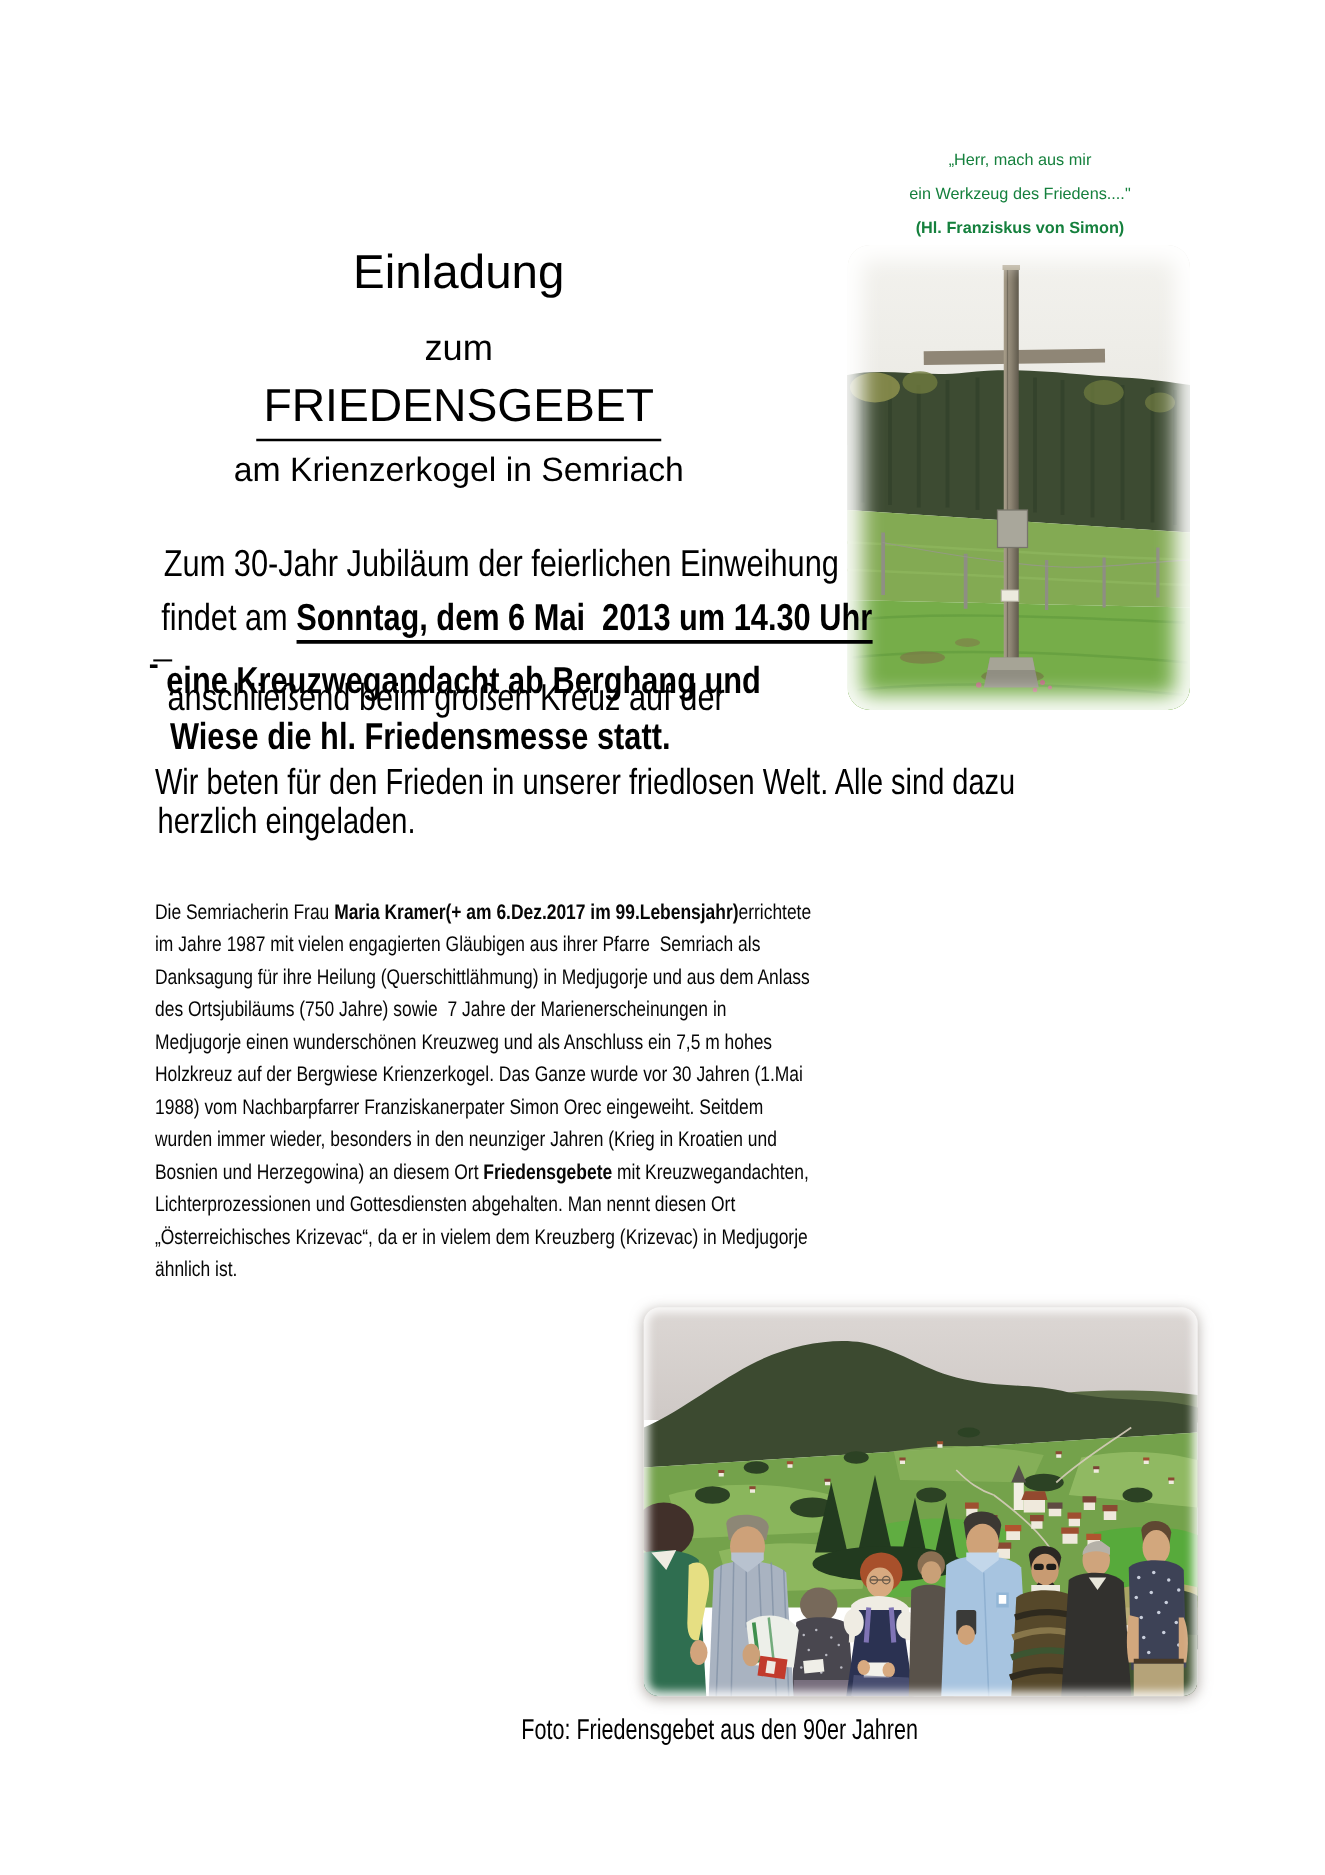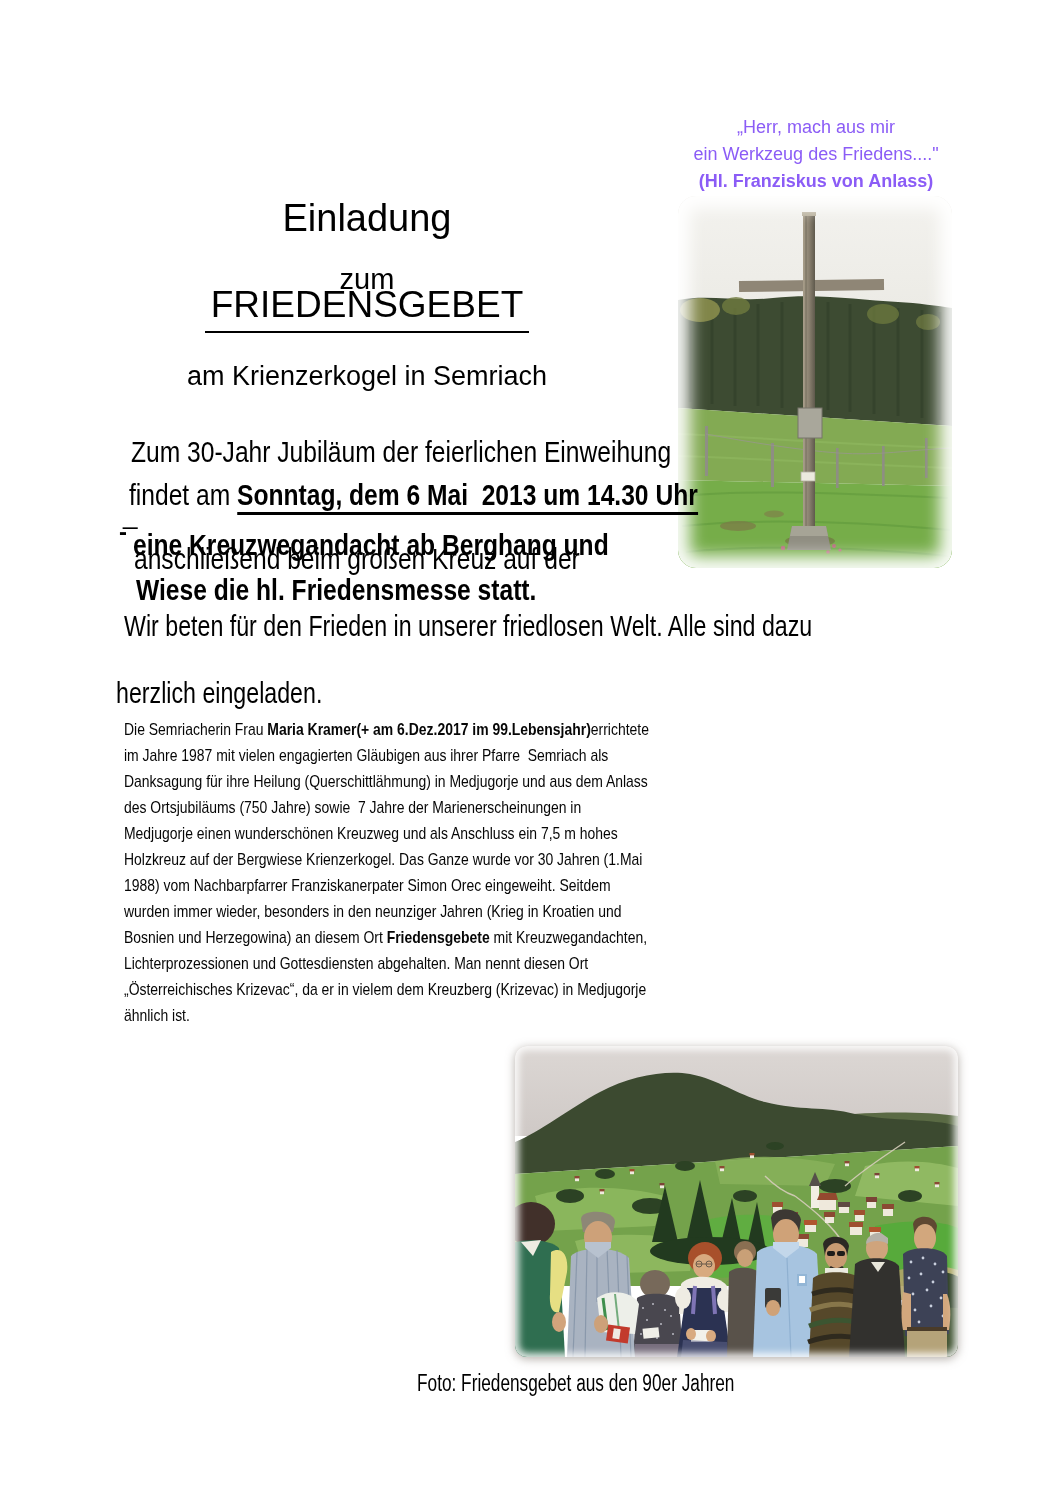--- a/index.html
+++ b/index.html
@@ -7,28 +7,28 @@
     width:1060px;height:1500px;position:relative;background:#ffffff;
     font-family:"Liberation Sans", sans-serif;color:#000;overflow:hidden;
   }
   .abs{position:absolute;}
   .line{white-space:pre;}
   .cx{transform-origin:0 50%;display:block;}
   .b{font-weight:bold;}
   .u{border-bottom:3px solid #000;padding-bottom:1px;}
 
   
-  .quote{left:660px;top:114px;width:312px;text-align:center;font-size:18px;line-height:27px;color:#8b5cf6;z-index:3;}
+  .quote{left:660px;top:114px;width:312px;text-align:center;font-size:13px;line-height:27px;color:#15803d;z-index:3;}
   .quote .attr{font-weight:bold;}
 
   
   .titlecol{left:120px;top:0;width:494px;text-align:center;z-index:3;}
   .t-main{position:absolute;left:0;top:197px;width:100%;font-size:38px;}
   .t-zum{position:absolute;left:0;top:263px;width:100%;font-size:29px;font-weight:normal;}
-  .t-event{position:absolute;left:0;top:284px;width:100%;font-size:37px;}
+  .t-event{position:absolute;left:0;top:304px;width:100%;font-size:37px;}
   .t-event span{display:inline-block;border-bottom:2.5px solid #000;padding:0 6px 5px 6px;}
   .t-loc{position:absolute;left:0;top:361px;width:100%;font-size:27px;}
 
   
   .inv{font-size:30px;z-index:3;}
   .inv .cx{transform:scaleX(0.82);}
   .appeal{font-size:29px;z-index:3;}
   .appeal .cx{transform:scaleX(0.80);}
 
   .stray{z-index:3;color:#000;font-weight:bold;}
@@ -50,21 +50,21 @@
     box-shadow:0 2px 10px rgba(120,110,100,0.55);}
   .groupphoto:after{box-shadow:inset 0 0 7px 4px rgba(255,255,255,0.85);}
   svg{display:block;}
 </style>
 </head>
 <body>
 
 <div class="abs quote">
   <div class="line">„Herr, mach aus mir</div>
   <div class="line">ein Werkzeug des Friedens...."</div>
-  <div class="line attr">(Hl. Franziskus von Anlass)</div>
+  <div class="line attr">(Hl. Franziskus von Simon)</div>
 </div>
 
 <div class="abs titlecol">
   <div class="t-main line">Einladung</div>
   <div class="t-zum line">zum</div>
   <div class="t-event"><span>FRIEDENSGEBET</span></div>
   <div class="t-loc line">am Krienzerkogel in Semriach</div>
 </div>
 
 <div class="abs photo crossphoto">
@@ -152,21 +152,21 @@
 </div>
 <div class="abs inv" style="left:136px;top:573px;font-weight:bold;">
   <span class="cx line">Wiese die hl. Friedensmesse statt.</span>
 </div>
 <span class="abs stray" style="left:123px;top:500px;font-size:26px;font-weight:normal;">_</span>
 <span class="abs stray" style="left:119px;top:518px;font-size:24px;">-</span>
 
 <div class="abs appeal" style="left:124px;top:610px;">
   <span class="cx line">Wir beten für den Frieden in unserer friedlosen Welt. Alle sind dazu</span>
 </div>
-<div class="abs appeal" style="left:116px;top:641px;margin-top:36px;">
+<div class="abs appeal" style="left:126px;top:641px;">
   <span class="cx line">herzlich eingeladen.</span>
 </div>
 
 <div class="abs bodypar">
   <div class="line"><span>Die Semriacherin Frau </span><span class="b">Maria Kramer(+ am 6.Dez.2017 im 99.Lebensjahr)</span><span>errichtete</span></div>
   <div class="line"><span>im Jahre 1987 mit vielen engagierten Gläubigen aus ihrer Pfarre  Semriach als</span></div>
   <div class="line"><span>Danksagung für ihre Heilung (Querschittlähmung) in Medjugorje und aus dem Anlass</span></div>
   <div class="line"><span>des Ortsjubiläums (750 Jahre) sowie  7 Jahre der Marienerscheinungen in</span></div>
   <div class="line"><span>Medjugorje einen wunderschönen Kreuzweg und als Anschluss ein 7,5 m hohes</span></div>
   <div class="line"><span>Holzkreuz auf der Bergwiese Krienzerkogel. Das Ganze wurde vor 30 Jahren (1.Mai</span></div>

